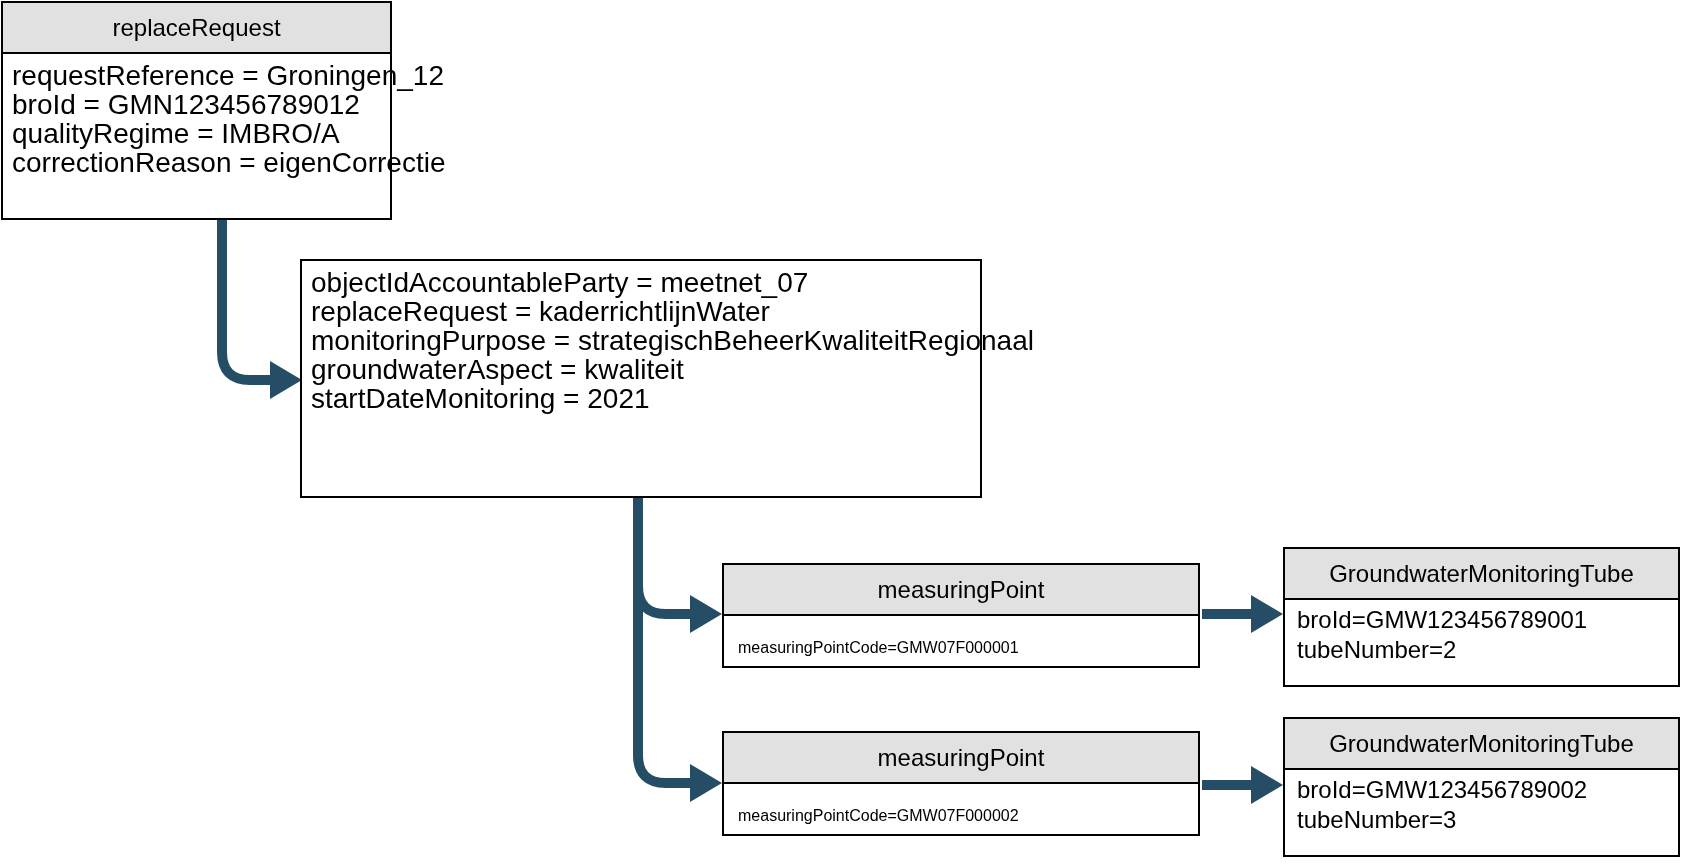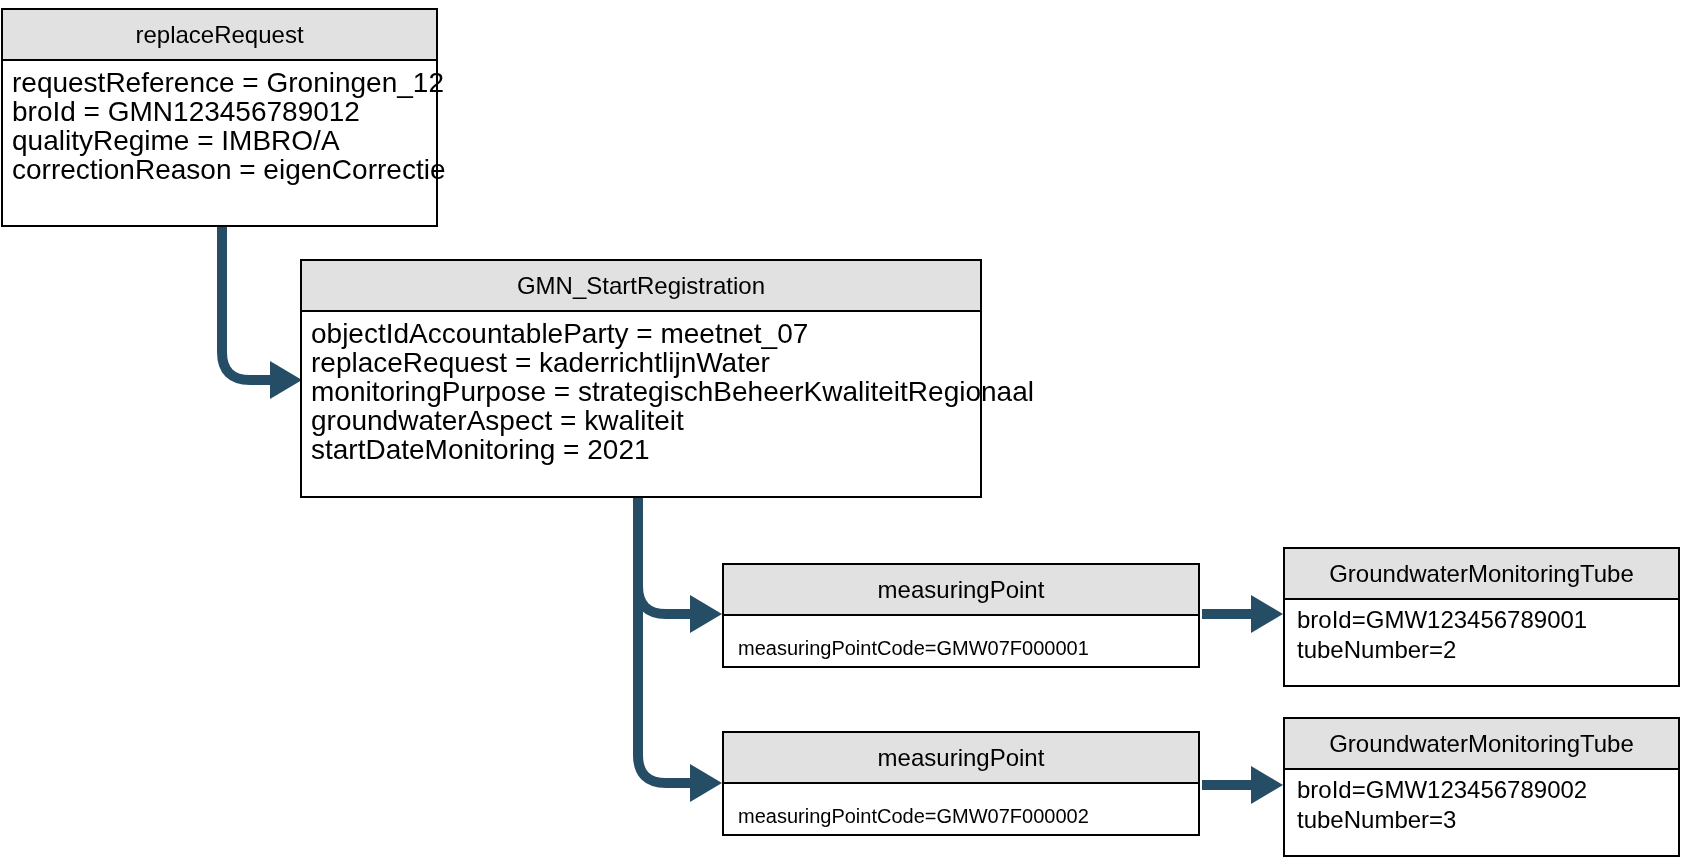--- a/index.html
+++ b/index.html
@@ -51,21 +51,21 @@
     line-height: 29px;
     padding: 7px 8px 0 9px;
   }
   .bod .ln {
     white-space: nowrap;
   }
   .bod-center {
     display: flex;
     align-items: center;
     padding: 0 0 0 14px;
-    font-size: 20px;
+    font-size: 16px;
     height: 64px;
   }
   .bod-tube {
     font-size: 24px;
     line-height: 30px;
     padding: 5px 13px 0 12px;
   }
 </style>
 </head>
 <body>
@@ -83,32 +83,31 @@
     <path class="conn" d="M638,498 L638,586 Q638,614 666,614 L692,614" stroke="#264d66"></path>
     <polygon points="690,595 722,614 690,633" fill="#264d66"></polygon>
 
     <path class="conn" d="M1202,614 L1253,614" stroke="#264d66"></path>
     <polygon points="1251,595 1283,614 1251,633" fill="#264d66"></polygon>
 
     <path class="conn" d="M1202,785 L1253,785" stroke="#264d66"></path>
     <polygon points="1251,766 1283,785 1251,804" fill="#264d66"></polygon>
   </svg>
 
-  <div class="box" style="left:1px; top:8px; width:437px; height:219px;">
+  <div class="box" style="left:1px; top:1px; width:391px; height:219px;">
     <div class="hdr">replaceRequest</div>
     <div class="bod">
       <div class="ln">requestReference = Groningen_12</div>
       <div class="ln">broId = GMN123456789012</div>
       <div class="ln">qualityRegime = IMBRO/A</div>
       <div class="ln">correctionReason = eigenCorrectie</div>
     </div>
   </div>
 
   <div class="box" style="left:300px; top:259px; width:682px; height:239px;">
-    <div class="hdr">GMN_StartRegistration</div>
     <div class="bod">
       <div class="ln">objectIdAccountableParty = meetnet_07</div>
       <div class="ln">replaceRequest = kaderrichtlijnWater</div>
       <div class="ln">monitoringPurpose = strategischBeheerKwaliteitRegionaal</div>
       <div class="ln">groundwaterAspect = kwaliteit</div>
       <div class="ln">startDateMonitoring = 2021</div>
     </div>
   </div>
 
   <div class="box" style="left:722px; top:563px; width:478px; height:105px;">

